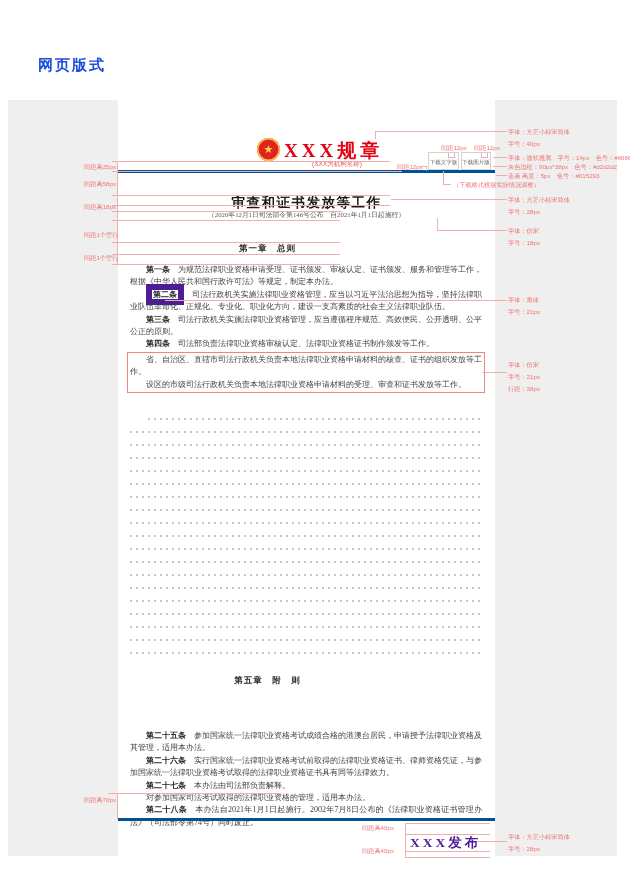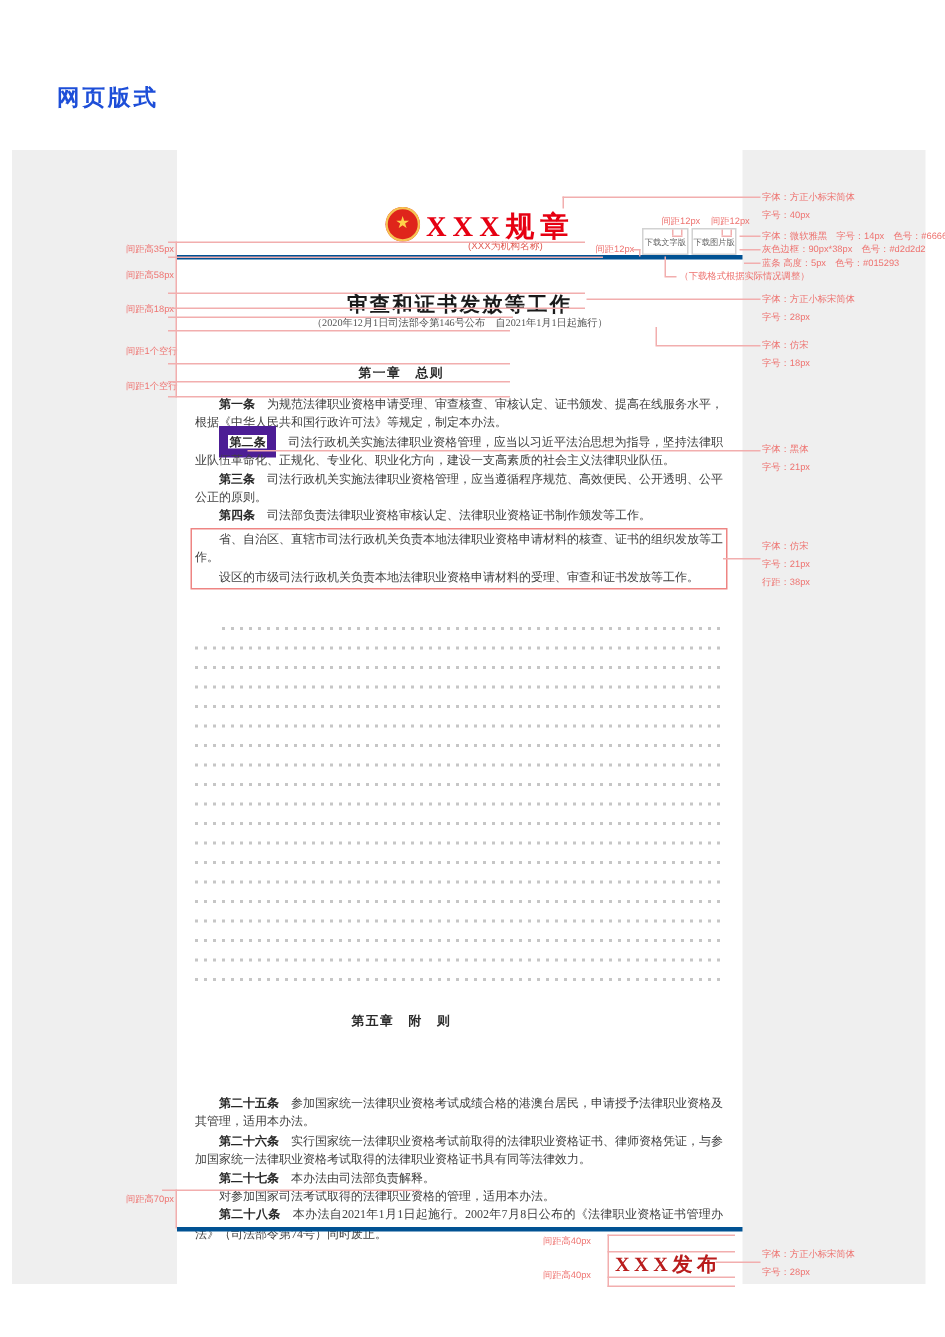--- a/index.html
+++ b/index.html
@@ -33,21 +33,21 @@
            font-weight:bold;color:#2b2b2b;font-family:"Liberation Serif",serif;letter-spacing:1px;}
   .bodyblock{position:absolute;left:130px;width:352px;font-size:8px;line-height:12.4px;
              color:#3f3f3f;text-align:justify;font-family:"Liberation Serif",serif;}
   .para{margin:0;text-indent:2em;}
   .art-label{font-weight:bold;color:#262626;font-family:"Liberation Sans",sans-serif;}
   .label-boxed{border:6px solid #4c1d95;padding:0 1px;}
   .red-box{border:1px solid #ee8583;margin:1px -3px;padding:1px 2px;}
   .dotrow{height:2px;margin-bottom:11px;
           background:repeating-linear-gradient(90deg,#c6c6c6 0 2px,transparent 2px 6px);}
   .footer-pub{position:absolute;left:410px;top:834px;font-size:13.5px;font-weight:bold;
-              color:#b91c1c;letter-spacing:3px;font-family:"Liberation Serif",serif;white-space:nowrap;}
+              color:#4c1d95;letter-spacing:3px;font-family:"Liberation Serif",serif;white-space:nowrap;}
   
   .ann{position:absolute;color:#ee7370;font-size:6.2px;line-height:1.2;white-space:nowrap;}
   .pl{position:absolute;background:#f2aeae;}
 </style>
 </head>
 <body>
 
 <div class="page-title">网页版式</div>
 
 <div class="gray-bg"></div>
@@ -60,21 +60,21 @@
 <div class="masthead-sub">(XXX为机构名称)</div>
 <div class="dl-btn" style="left:428px;width:31px;">下载文字版</div>
 <div class="dl-btn" style="left:461px;width:30px;">下载图片版</div>
 <div class="blue-line" style="left:118px;top:170px;width:377px;height:3px;"></div>
 
 <div class="doc-title">审查和证书发放等工作</div>
 <div class="doc-subtitle">（2020年12月1日司法部令第146号公布　自2021年1月1日起施行）</div>
 <div class="chapter" style="top:243px;">第一章　总则</div>
 
 <div class="bodyblock" style="top:264px;">
-  <p class="para"><span class="art-label">第一条</span>　<span>为规范法律职业资格申请受理、审查核查、审核认定、证书颁发、提高在线服务水平，根据《中华人民共和国行政许可法》等规定，制定本办法。</span></p>
+  <p class="para"><span class="art-label">第一条</span>　<span>为规范法律职业资格申请受理、证书颁发、审核认定、证书颁发、服务和管理等工作，根据《中华人民共和国行政许可法》等规定，制定本办法。</span></p>
   <p class="para"><span class="art-label label-boxed">第二条</span>　<span>司法行政机关实施法律职业资格管理，应当以习近平法治思想为指导，坚持法律职业队伍革命化、正规化、专业化、职业化方向，建设一支高素质的社会主义法律职业队伍。</span></p>
   <p class="para"><span class="art-label">第三条</span>　<span>司法行政机关实施法律职业资格管理，应当遵循程序规范、高效便民、公开透明、公平公正的原则。</span></p>
   <p class="para"><span class="art-label">第四条</span>　<span>司法部负责法律职业资格审核认定、法律职业资格证书制作颁发等工作。</span></p>
   <div class="red-box">
     <p class="para">省、自治区、直辖市司法行政机关负责本地法律职业资格申请材料的核查、证书的组织发放等工作。</p>
     <p class="para">设区的市级司法行政机关负责本地法律职业资格申请材料的受理、审查和证书发放等工作。</p>
   </div>
 </div>
 
 <div class="abs" style="left:130px;top:418px;width:352px;">

